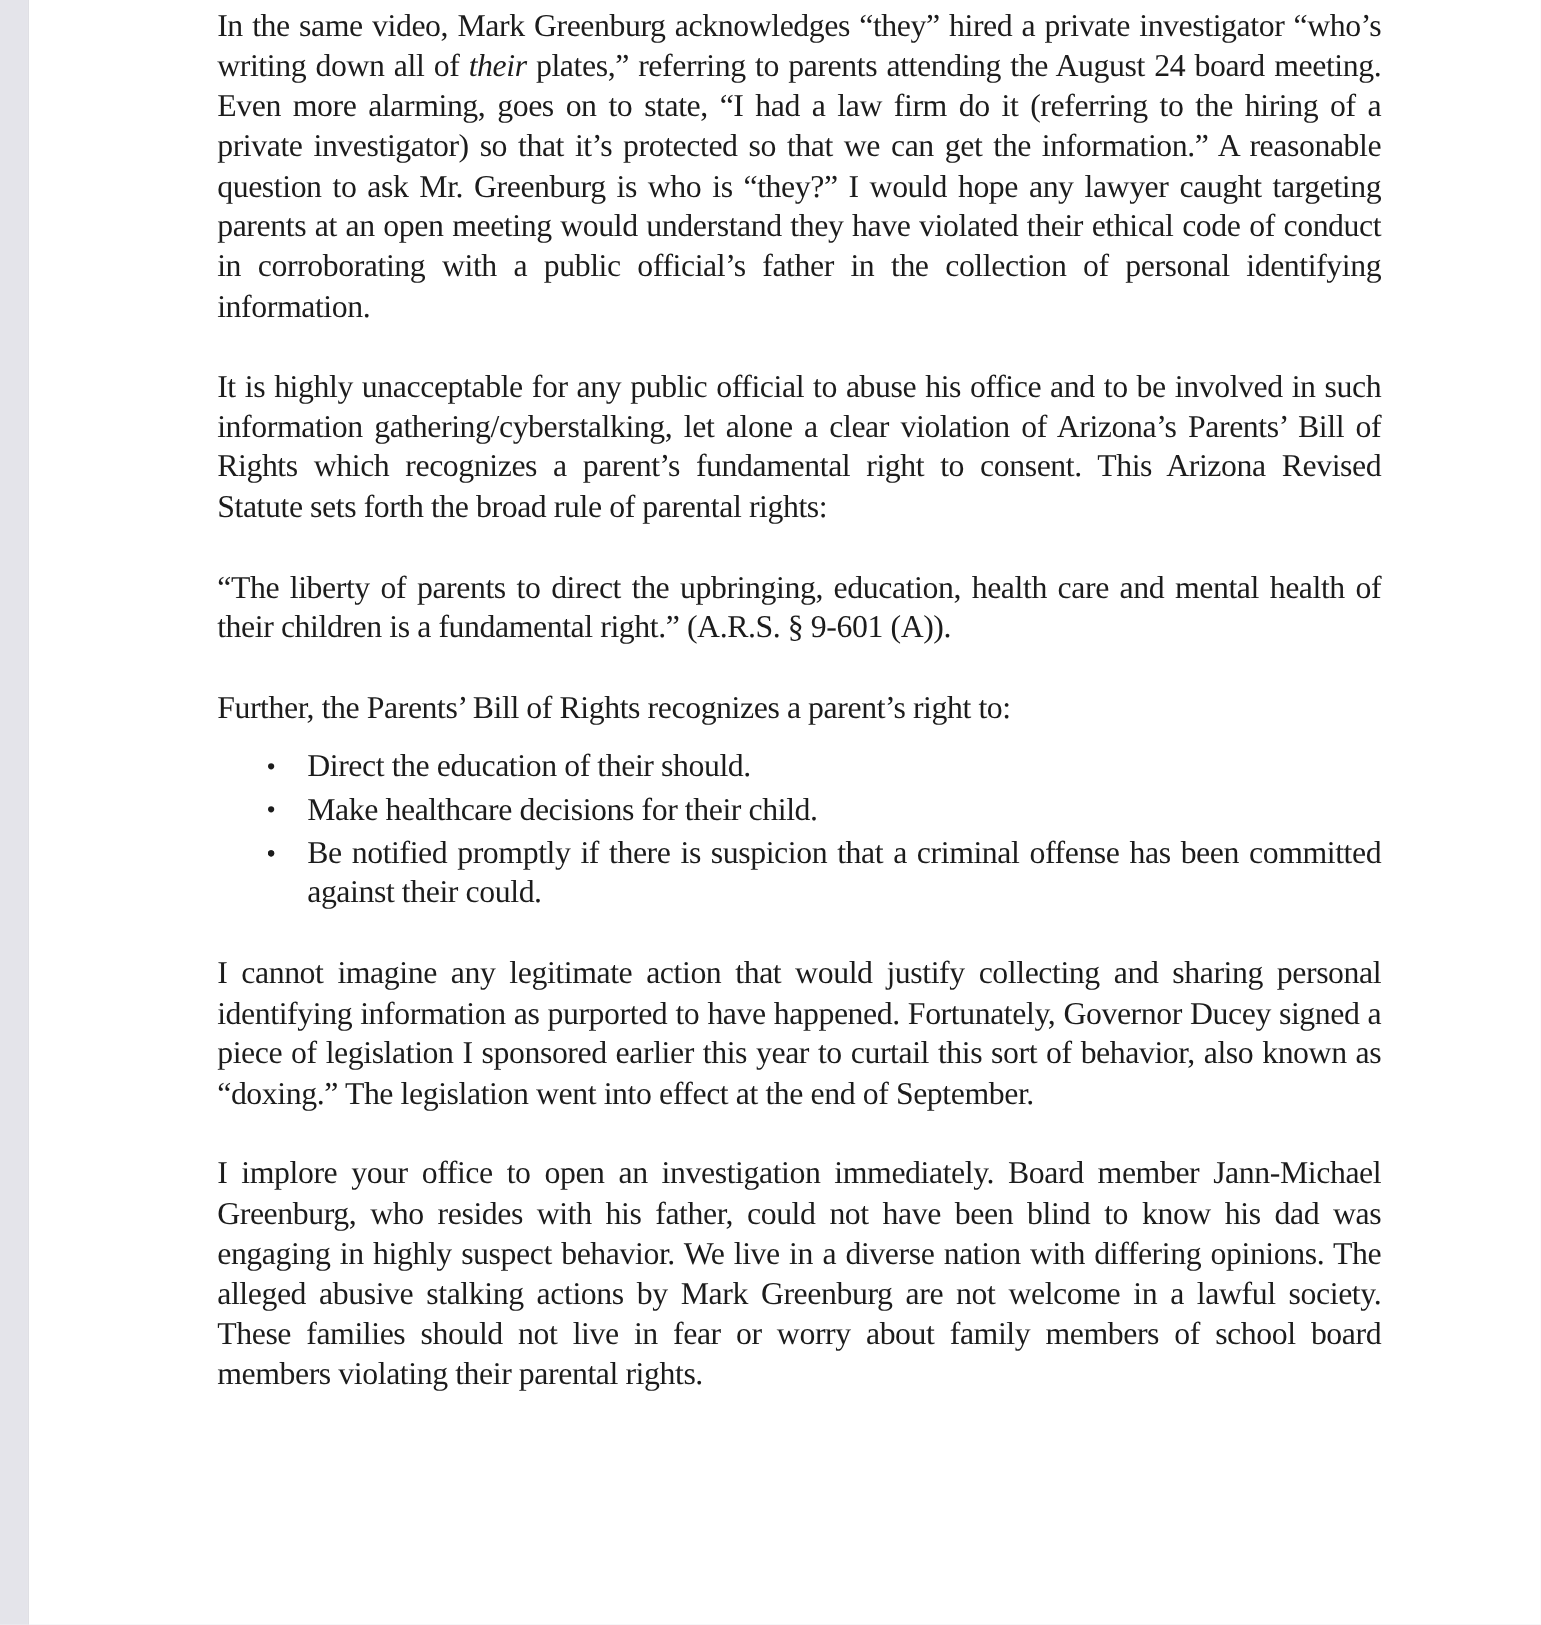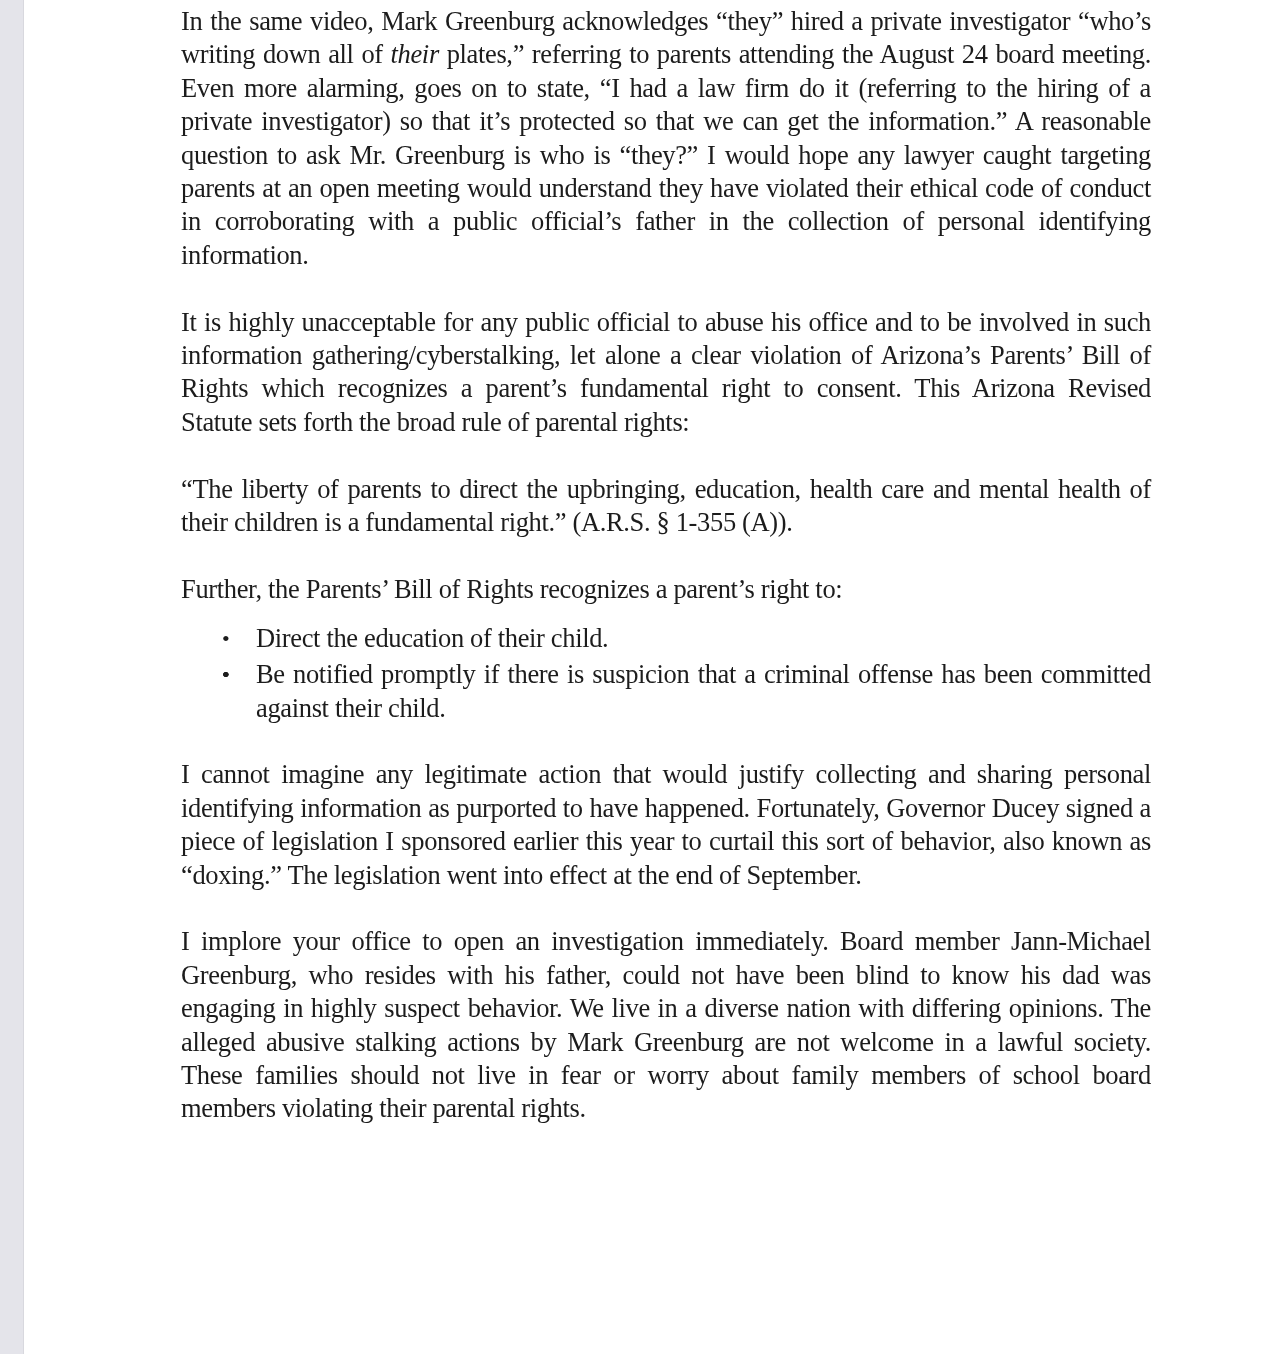--- a/index.html
+++ b/index.html
@@ -63,29 +63,29 @@
 </head>
 <body>
 
 <div class="page">
   <div class="body-text">
 
     <p class="para"><span>In the same video, Mark Greenburg acknowledges “they” hired a private investigator “who’s writing down all of </span><em>their</em><span> plates,” referring to parents attending the August 24 board meeting.  Even more alarming, goes on to state, “I had a law firm do it (referring to the hiring of a private investigator) so that it’s protected so that we can get the information.”  A reasonable question to ask Mr. Greenburg is who is “they?” I would hope any lawyer caught targeting parents at an open meeting would understand they have violated their ethical code of conduct in corroborating with a public official’s father in the collection of personal identifying information.</span></p>
 
     <p class="para">It is highly unacceptable for any public official to abuse his office and to be involved in such information gathering/cyberstalking, let alone a clear violation of Arizona’s Parents’ Bill of Rights which recognizes a parent’s fundamental right to consent. This Arizona Revised Statute sets forth the broad rule of parental rights:</p>
 
-    <p class="para">“The liberty of parents to direct the upbringing, education, health care and mental health of their children is a fundamental right.” (A.R.S. § 1-355 (A)).</p>
+    <p class="para">“The liberty of parents to direct the upbringing, education, health care and mental health of their children is a fundamental right.” (A.R.S. § 9-601 (A)).</p>
 
     <p class="para tight">Further, the Parents’ Bill of Rights recognizes a parent’s right to:</p>
 
     <ul class="bullets">
-      <li><span class="bullet-dot">•</span><span>Direct the education of their child.</span></li>
+      <li><span class="bullet-dot">•</span><span>Direct the education of their should.</span></li>
+      <li><span class="bullet-dot">•</span><span>Make healthcare decisions for their child.</span></li>
       <li><span class="bullet-dot">•</span></li>
-      <li><span class="bullet-dot">•</span></li>
-      <li><span class="bullet-dot">•</span><span>Be notified promptly if there is suspicion that a criminal offense has been committed against their child.</span></li>
+      <li><span class="bullet-dot">•</span><span>Be notified promptly if there is suspicion that a criminal offense has been committed against their could.</span></li>
     </ul>
 
 
     <p class="para">I cannot imagine any legitimate action that would justify collecting and sharing personal identifying information as purported to have happened.  Fortunately, Governor Ducey signed a piece of legislation I sponsored earlier this year to curtail this sort of behavior, also known as “doxing.”  The legislation went into effect at the end of September.</p>
 
     <p class="para">I implore your office to open an investigation immediately.  Board member Jann-Michael Greenburg, who resides with his father, could not have been blind to know his dad was engaging in highly suspect behavior.  We live in a diverse nation with differing opinions.  The alleged abusive stalking actions by Mark Greenburg are not welcome in a lawful society.  These families should not live in fear or worry about family members of school board members violating their parental rights.</p>
 
   </div>
 </div>
 

